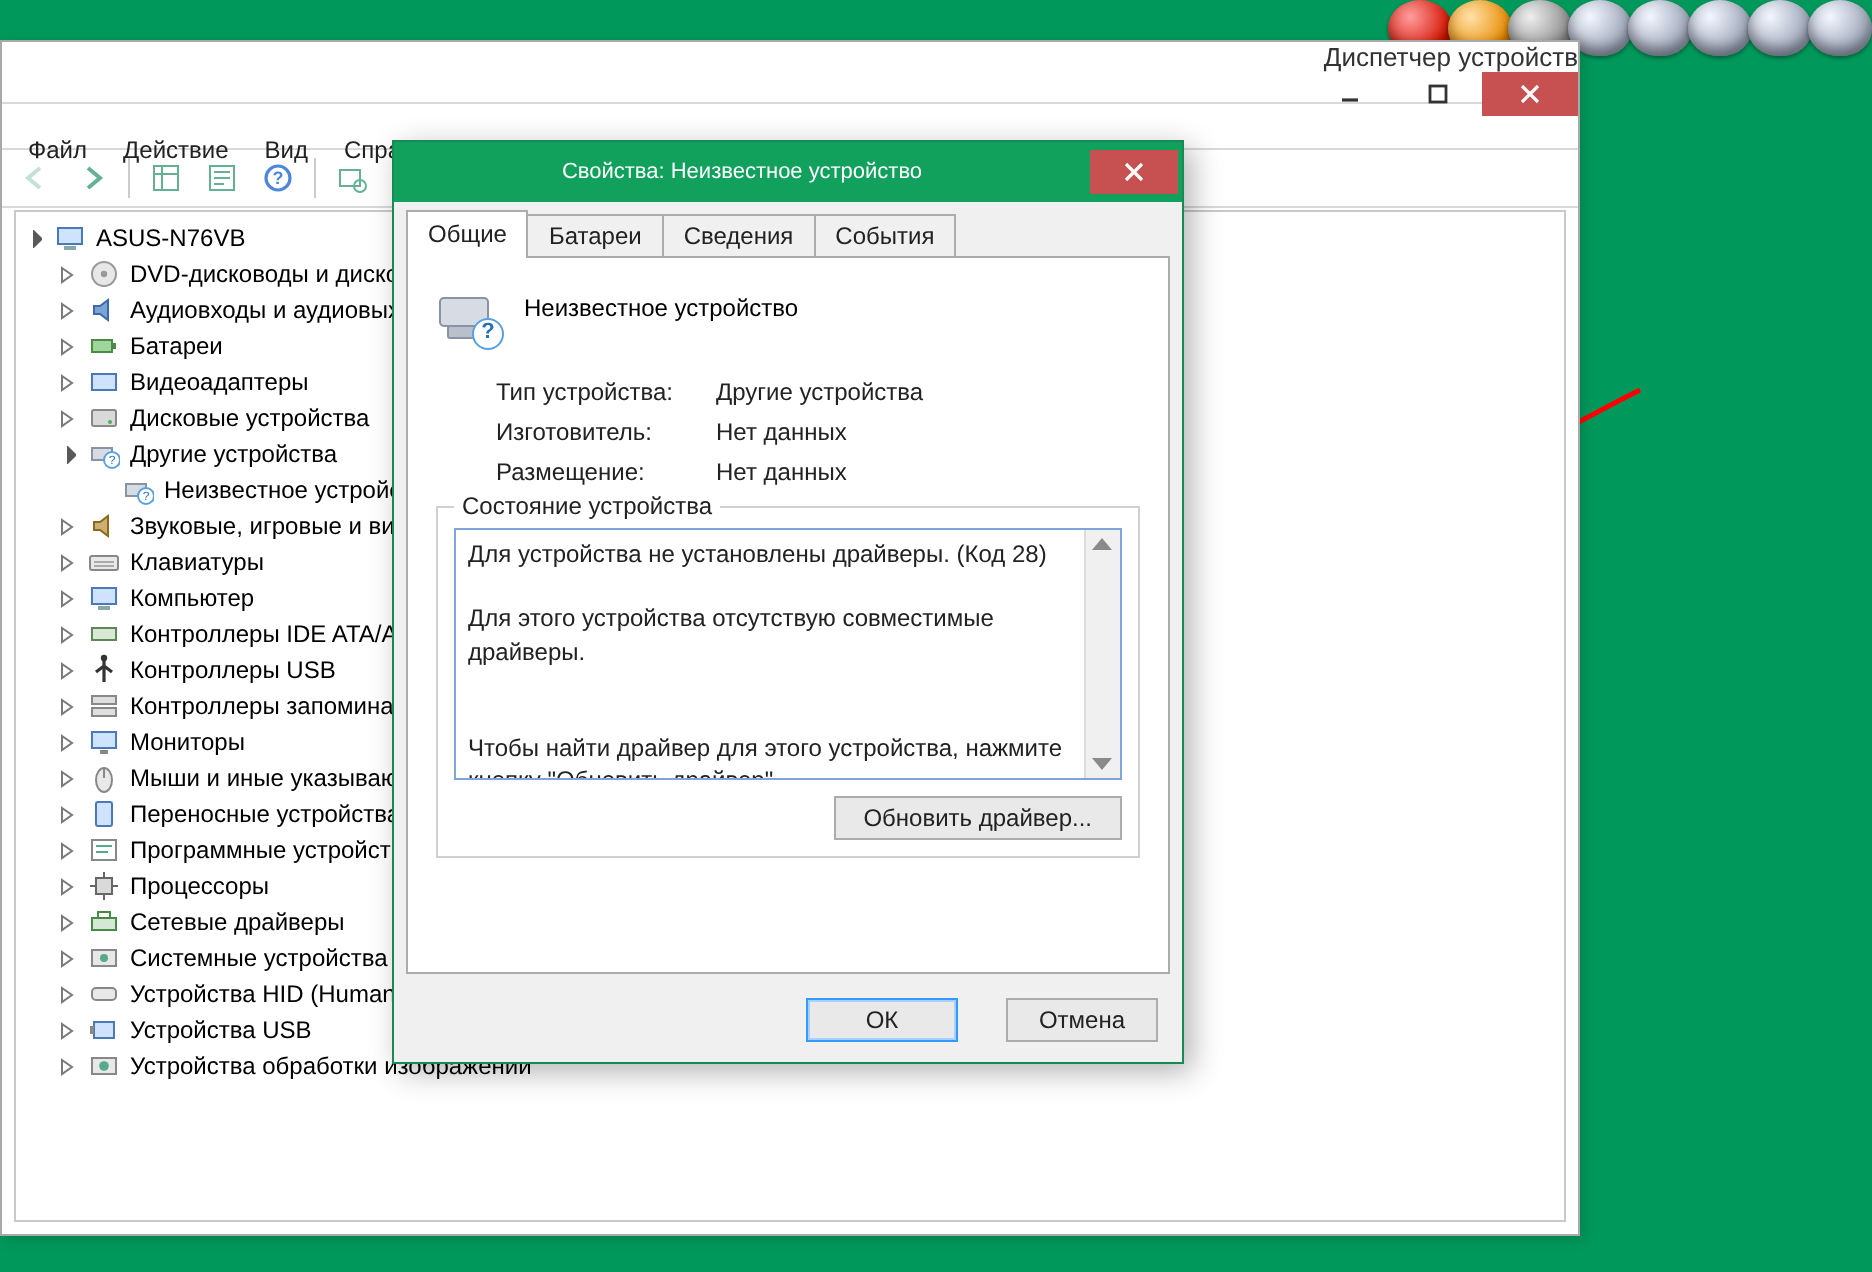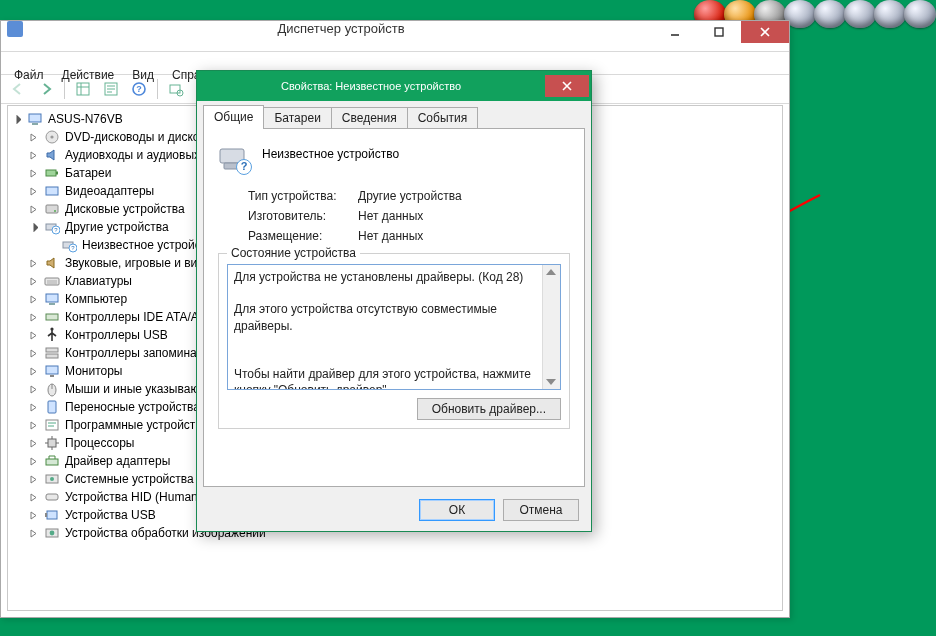--- a/index.html
+++ b/index.html
@@ -11,21 +11,21 @@
   .tray .red{background:radial-gradient(circle at 35% 30%,#ff9d9d,#d41400 70%);}
   .tray .ora{background:radial-gradient(circle at 35% 30%,#ffe1a8,#e78b00 70%);}
   .tray .gry{background:radial-gradient(circle at 35% 30%,#eee,#8d8d8d 70%);}
   .tray .svr{background:radial-gradient(circle at 35% 30%,#f3f6ff,#9aa3b5 70%);}
 
   
   .arrow{position:absolute;left:640px;top:190px;pointer-events:none;}
 
   
   .win{position:absolute;left:0;top:20px;width:788px;height:596px;background:#fff;border:1px solid #a9a9a9;box-shadow:2px 2px 6px rgba(0,0,0,.15);}
-  .titlebar{height:30px;display:flex;align-items:flex-start;border-bottom:1px solid #d9d9d9;background:#fff;}
+  .titlebar{height:30px;display:flex;align-items:flex-end;border-bottom:1px solid #d9d9d9;background:#fff;flex-direction:column;}
   .titlebar .ticon{width:16px;height:16px;margin:0 6px;background:#5b8dd6;border-radius:2px;}
   .titlebar .ttxt{flex:1;text-align:center;font-size:13px;color:#333;}
   .wbtns{display:flex;}
   .wbtn{width:44px;height:22px;display:flex;align-items:center;justify-content:center;color:#555;}
   .wbtn.close{background:#c75050;color:#fff;width:48px;}
   .menubar{height:22px;display:flex;align-items:center;padding:0 4px;border-bottom:1px solid #d9d9d9;color:#222;}
   .menubar span{padding:2px 9px;margin-top:24px;}
 
   .toolbar{height:28px;border-bottom:1px solid #d9d9d9;display:flex;align-items:center;padding:0 4px;gap:2px;}
   .tbtn{width:24px;height:24px;border:1px solid transparent;border-radius:2px;display:flex;align-items:center;justify-content:center;color:#4a6;opacity:.9;}
@@ -57,21 +57,21 @@
   .val{color:#222;}
   .group{border:1px solid #d0d0d0;margin-top:10px;padding:10px 8px 8px;position:relative;}
   .group .gtitle{position:absolute;top:-8px;left:8px;background:#fff;padding:0 4px;color:#222;}
   .statusbox{border:1px solid #7aa6da;background:#fff;height:116px;padding:4px 6px;color:#222;overflow:auto;font-size:12px;line-height:1.35;position:relative;}
   .statusbox .sb-scroll{position:absolute;right:0;top:0;bottom:0;width:17px;background:#f0f0f0;border-left:1px solid #dcdcdc;}
   .statusbox .sb-scroll::before,.statusbox .sb-scroll::after{content:"";position:absolute;left:3px;width:0;height:0;border-left:5px solid transparent;border-right:5px solid transparent;}
   .statusbox .sb-scroll::before{top:4px;border-bottom:6px solid #8a8a8a;}
   .statusbox .sb-scroll::after{bottom:4px;border-top:6px solid #8a8a8a;}
   .btn{border:1px solid #acacac;background:#e9e9e9;padding:3px 14px;font-size:12px;color:#222;}
   .btn.def{border:1px solid #3399ff;box-shadow:inset 0 0 0 1px #a6d0ff;}
-  .dlg-buttons{position:absolute;right:12px;bottom:10px;display:flex;gap:8px;}
+  .dlg-buttons{position:absolute;right:12px;bottom:10px;display:flex;gap:24px;}
   .updrow{display:flex;justify-content:flex-end;margin-top:8px;}
 </style>
 </head>
 <body>
 
 <div class="tray" id="tray">
     <div class="badge red"></div>
     <div class="badge ora"></div>
     <div class="badge gry"></div>
     <div class="badge svr"></div>
@@ -420,21 +420,21 @@
         <span class="tw" style="width:17px"></span>
         <span class="exp">
           <svg viewBox="0 0 9 9">
             <path d="M2 1 L7 4.5 L2 8 Z" fill="none" stroke="#7a7a7a"></path>
           </svg>
         </span>
         <span class="nicon"><svg viewBox="0 0 16 16">
             <rect x="2" y="6" width="12" height="6" fill="#d5e8d5" stroke="#4a8a44"></rect>
             <path d="M5 6 V3 H11 V6" stroke="#4a8a44" fill="none"></path>
           </svg></span>
-        <span class="nlabel">Драйвер адаптеры</span>
+        <span class="nlabel">Сетевые драйверы</span>
       </div>
       <div class="node">
         <span class="tw" style="width:17px"></span>
         <span class="exp">
           <svg viewBox="0 0 9 9">
             <path d="M2 1 L7 4.5 L2 8 Z" fill="none" stroke="#7a7a7a"></path>
           </svg>
         </span>
         <span class="nicon"><svg viewBox="0 0 16 16">
             <rect x="2" y="4" width="12" height="8" fill="#e8e8e8" stroke="#888"></rect>

